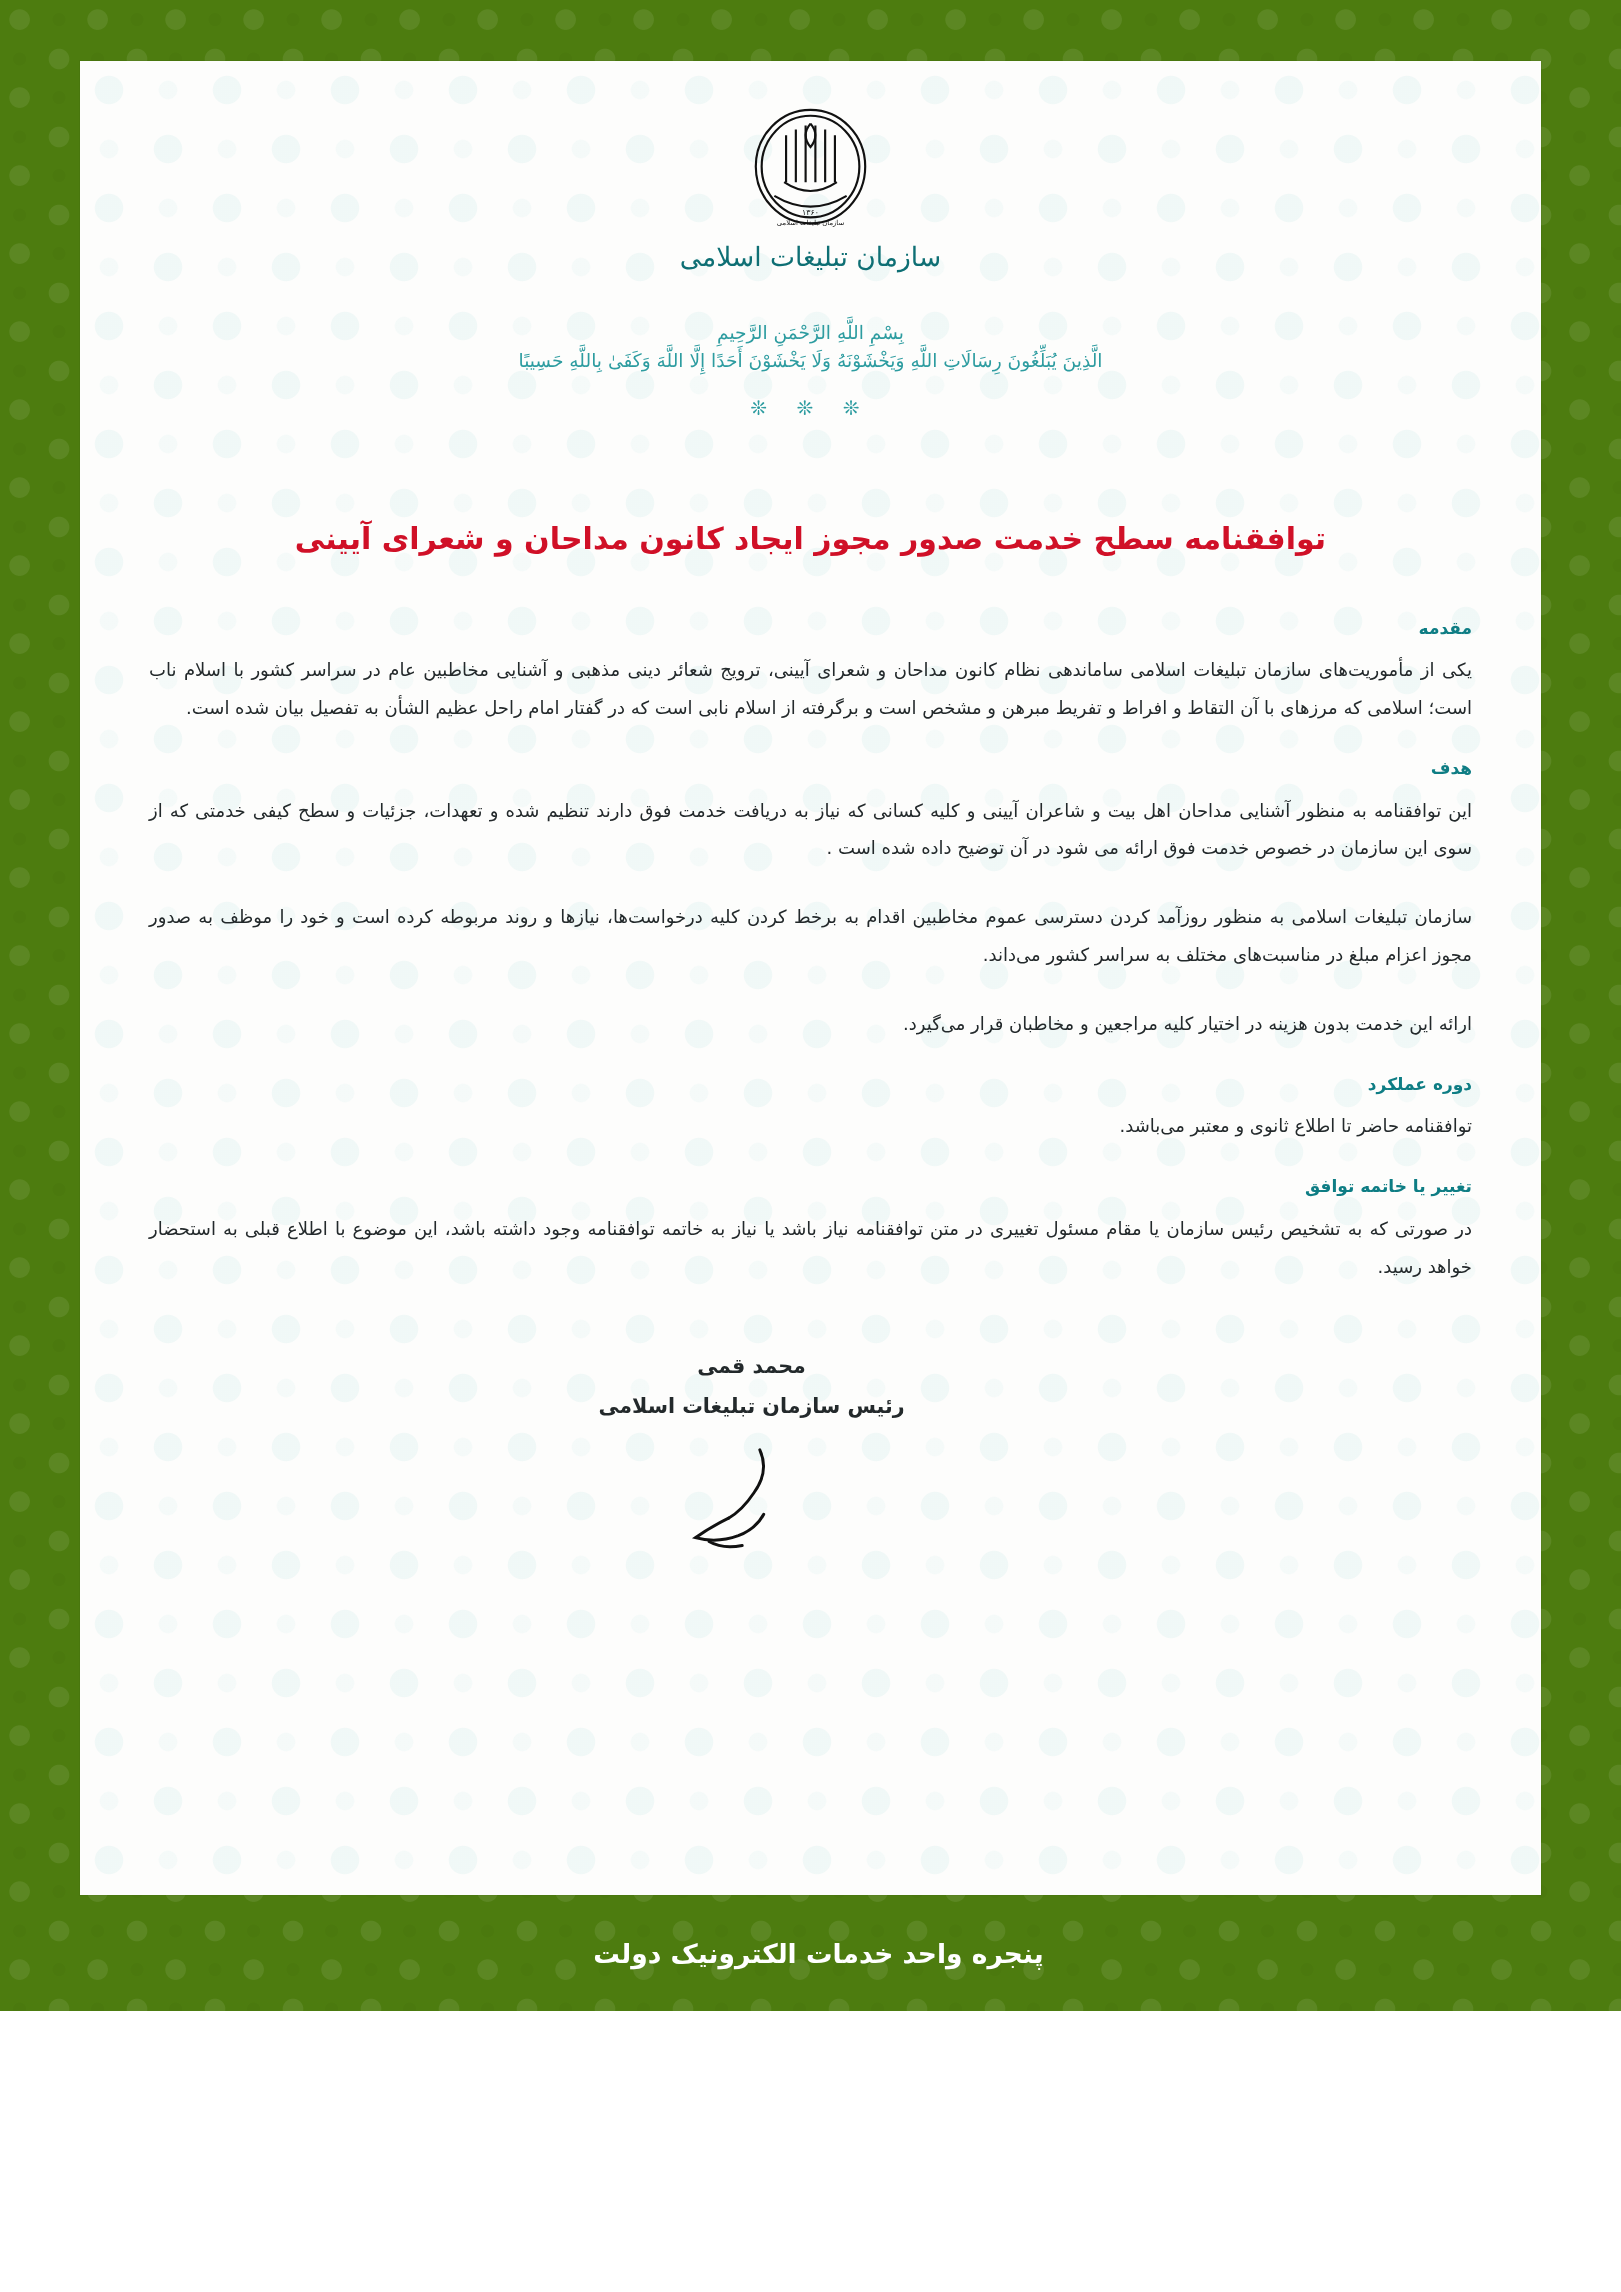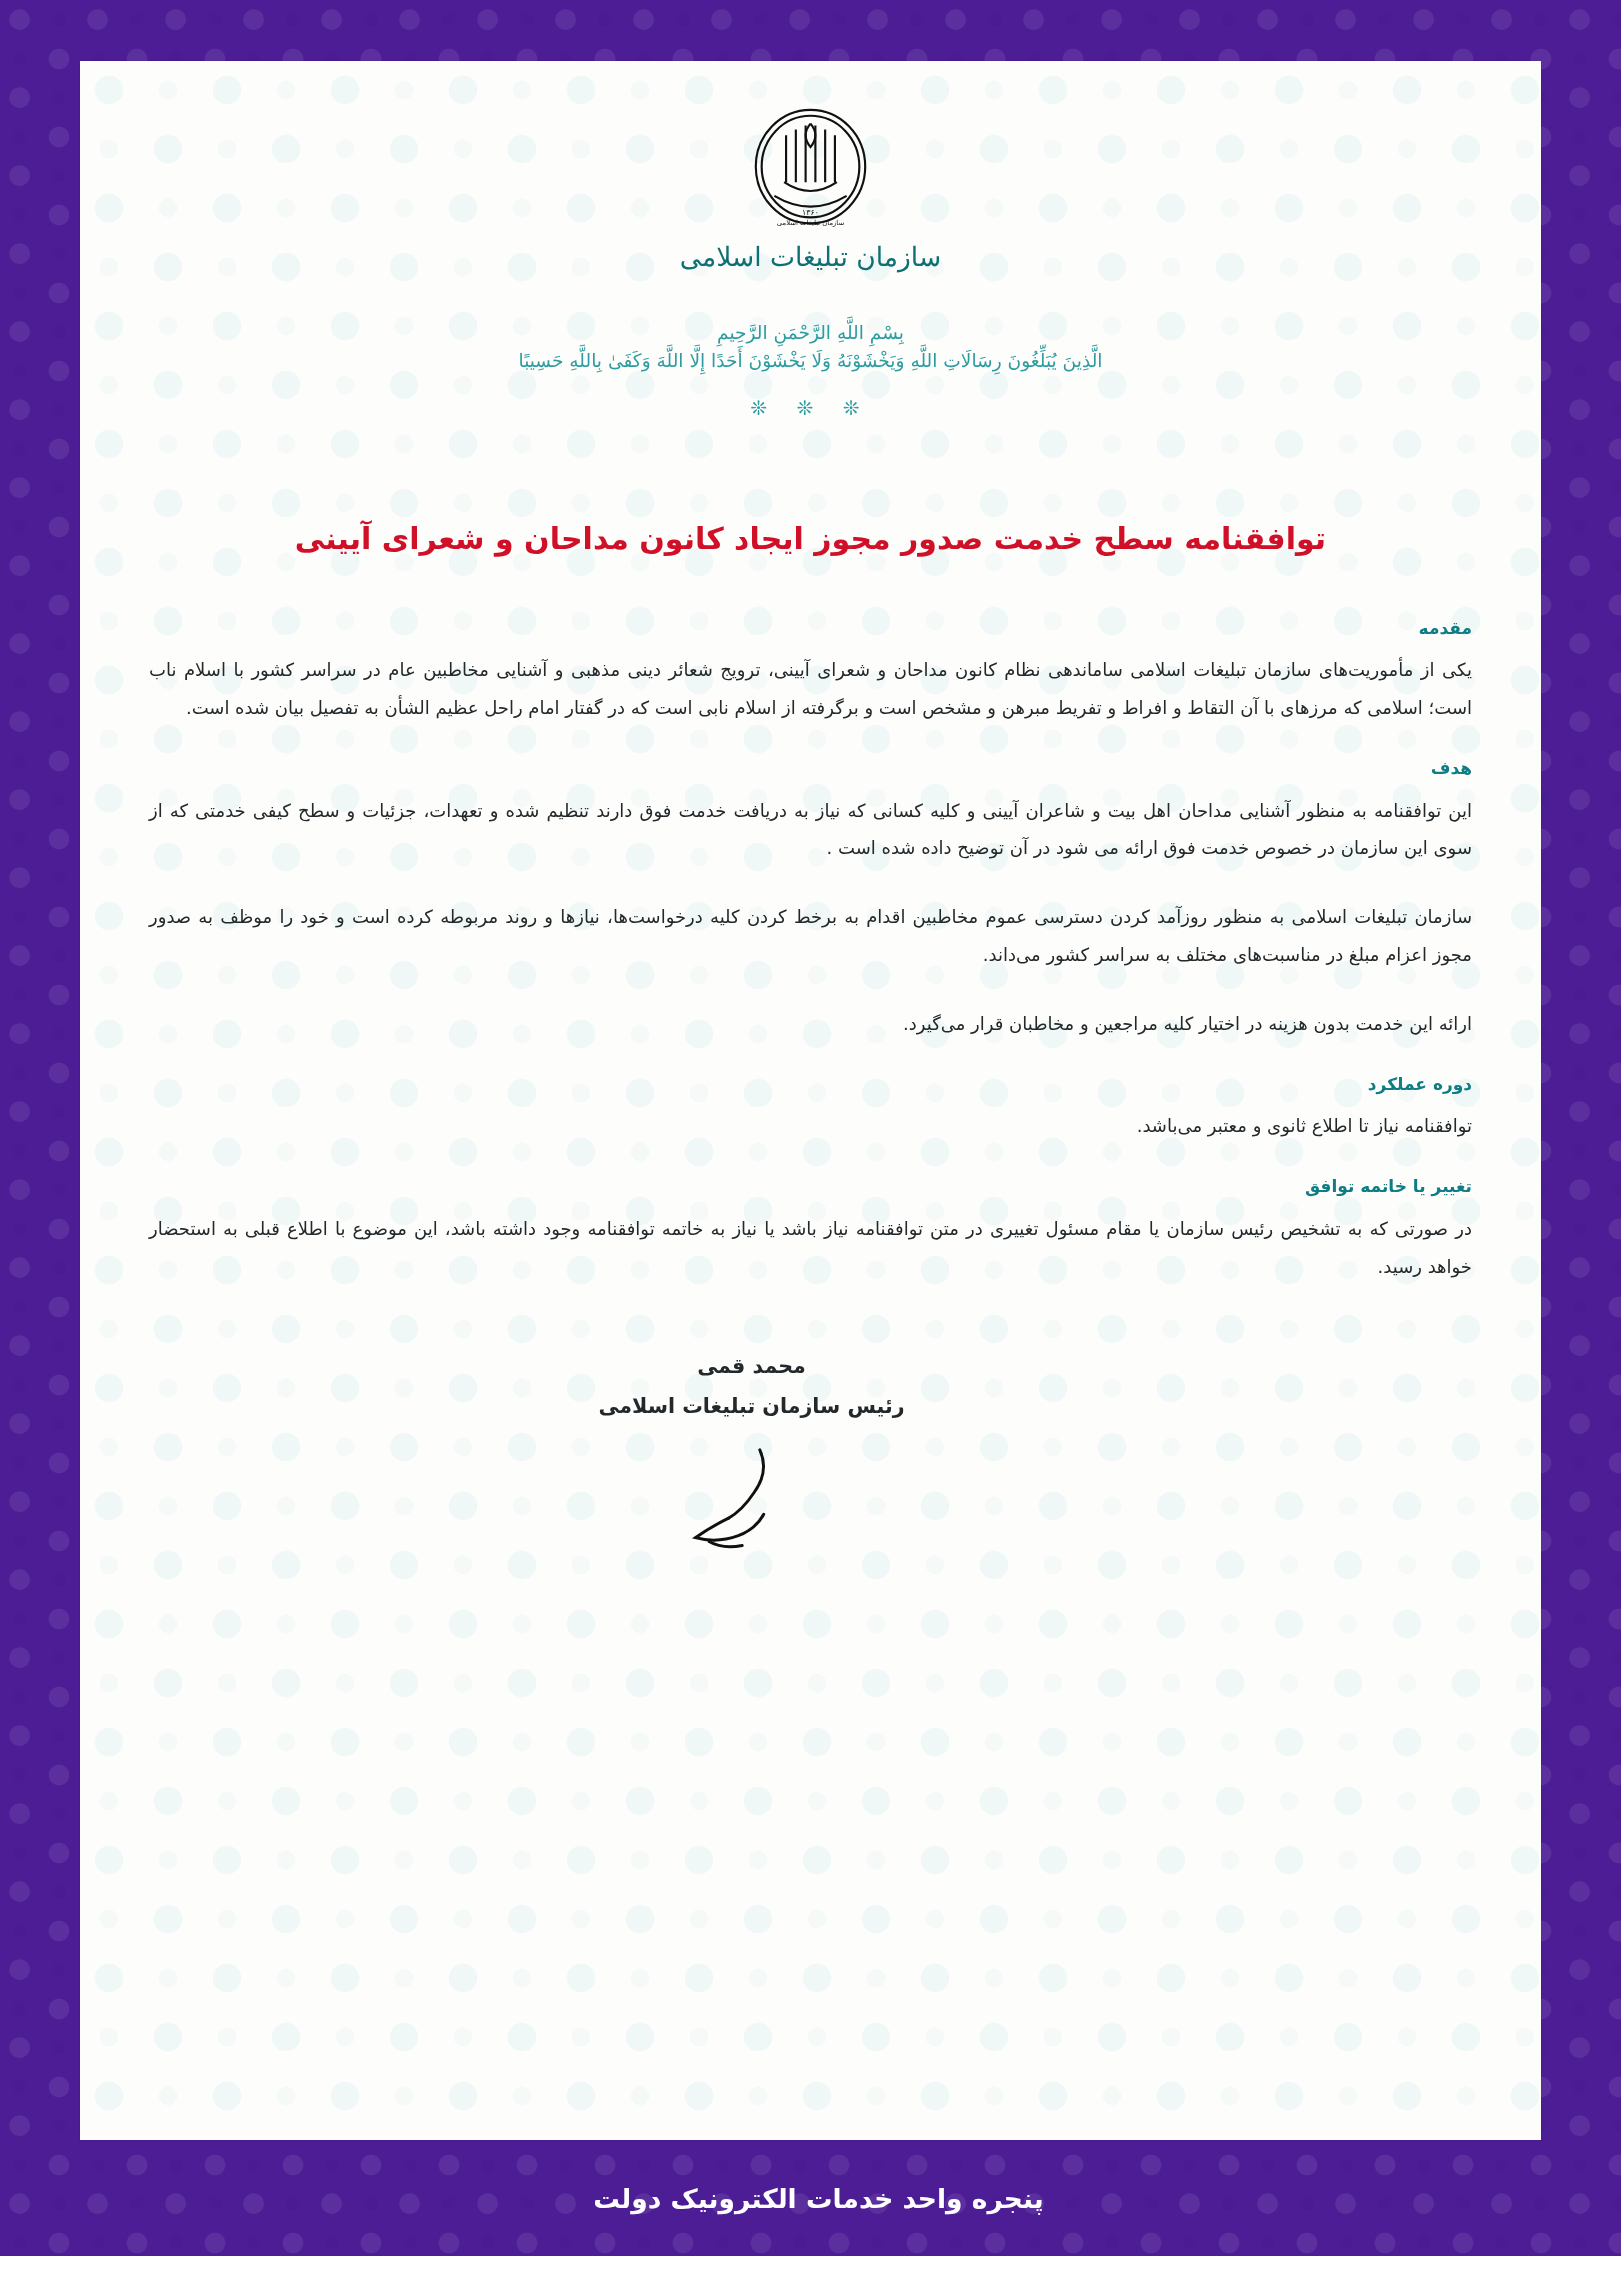--- a/index.html
+++ b/index.html
@@ -3,22 +3,22 @@
 <meta charset="utf-8">
 <style>
   html, body {
     margin: 0;
     padding: 0;
     background: #ffffff;
   }
   .page {
     position: relative;
     width: 1621px;
-    height: 2256px;
-    background: #4c1d95;
+    height: 2011px;
+    background: #4d7c0f;
     box-sizing: border-box;
     overflow: hidden;
     font-family: "DejaVu Sans", "Liberation Sans", sans-serif;
   }
   
   .page::before {
     content: "";
     position: absolute;
     inset: 0;
     background-image:
@@ -223,21 +223,21 @@
         <div class="section">
           <div class="section-body">سازمان تبلیغات اسلامی به منظور روزآمد کردن دسترسی عموم مخاطبین اقدام به برخط کردن کلیه درخواست‌ها، نیازها و روند مربوطه کرده است و خود را موظف به صدور مجوز اعزام مبلغ در مناسبت‌های مختلف به سراسر کشور می‌داند.</div>
         </div>
 
         <div class="section">
           <div class="section-body center-ish">ارائه این خدمت بدون هزینه در اختیار کلیه مراجعین و مخاطبان قرار می‌گیرد.</div>
         </div>
 
         <div class="section">
           <div class="section-heading">دوره عملکرد</div>
-          <div class="section-body center-ish">توافقنامه نیاز تا اطلاع ثانوی و معتبر می‌باشد.</div>
+          <div class="section-body center-ish">توافقنامه حاضر تا اطلاع ثانوی و معتبر می‌باشد.</div>
         </div>
 
         <div class="section">
           <div class="section-heading">تغییر یا خاتمه توافق</div>
           <div class="section-body">در صورتی که به تشخیص رئیس سازمان یا مقام مسئول تغییری در متن توافقنامه نیاز باشد یا نیاز به خاتمه توافقنامه وجود داشته باشد، این موضوع با اطلاع قبلی به استحضار خواهد رسید.</div>
         </div>
 
       </div>
 
       <div class="signature-block">

